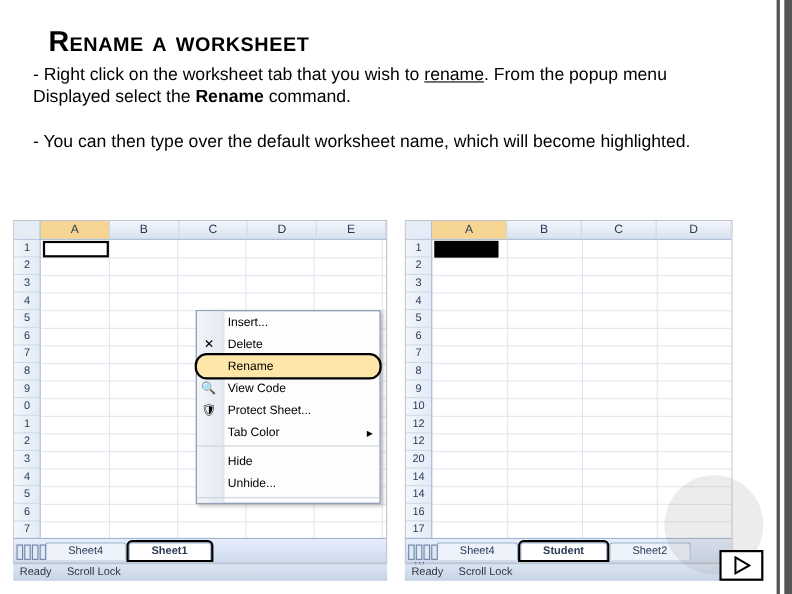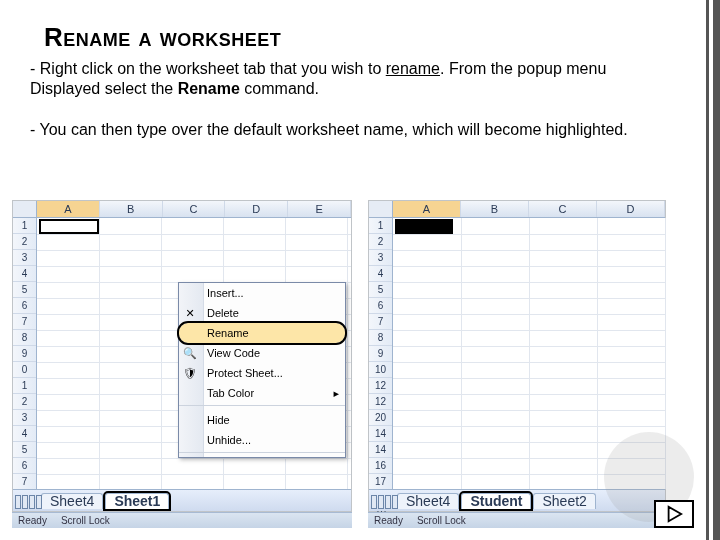--- a/index.html
+++ b/index.html
@@ -39,21 +39,21 @@
   .rowhdr { position:absolute; left:0; top:17px; width:24px; bottom:22px; background:linear-gradient(90deg,#f3f6fb,#e3ebf6); border-right:1px solid #9fb4cf;}
   .rowhdr .r { height:16px; font-size:10px; color:#2a3a55; text-align:center; line-height:16px; border-bottom:1px solid #cfd9e8;}
 
   .grid { position:absolute; left:24px; top:17px; right:0; bottom:22px; }
   .grid .rowline { position:absolute; left:0; right:0; height:0; border-top:1px solid #e1e6ee; }
   .grid .colline { position:absolute; top:0; bottom:0; width:0; border-left:1px solid #e1e6ee; }
 
   .activecell { position:absolute; border:2px solid #000; background:#fff;}
 
   .tabs { position:absolute; left:0; bottom:0; right:0; height:22px; background:linear-gradient(#e6eefb,#cfdbef); border-top:1px solid #9fb4cf; display:flex; align-items:center; padding-left:28px; gap:2px;}
-  .tab { height:16px; padding:0 8px; font-size:14px; color:#2a3a55; background:#eef3fb; border:1px solid #9fb4cf; border-bottom:none; border-radius:3px 3px 0 0; line-height:15px;}
+  .tab { height:16px; padding:0 20px; font-size:10px; color:#2a3a55; background:#eef3fb; border:1px solid #9fb4cf; border-bottom:none; border-radius:3px 3px 0 0; line-height:15px;}
   .tab.active { background:#fff; font-weight:bold;}
   .tab.circled { outline:2px solid #000; outline-offset:0; }
   .tab-nav { position:absolute; left:2px; bottom:2px; display:flex; gap:1px;}
   .tab-nav span { width:6px; height:14px; border:1px solid #6b85a8; background:#e0e8f4;}
 
   
   .ctx {
     position:absolute; left:178px; top:282px; width:168px;
     background:#fdfdfd; border:1px solid #7a8aa8; box-shadow:2px 2px 4px rgba(0,0,0,.25);
     font-size:11px;

